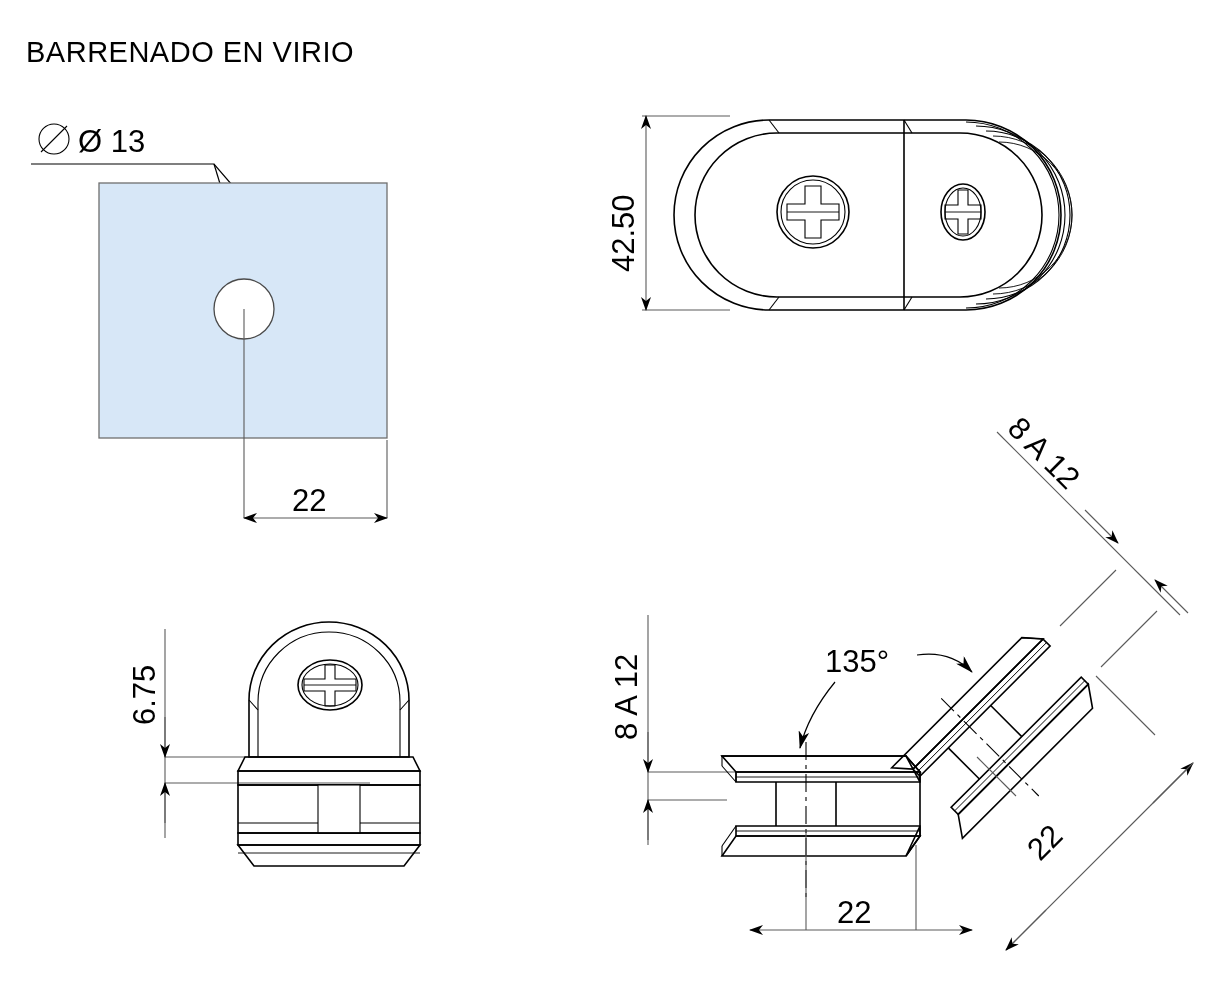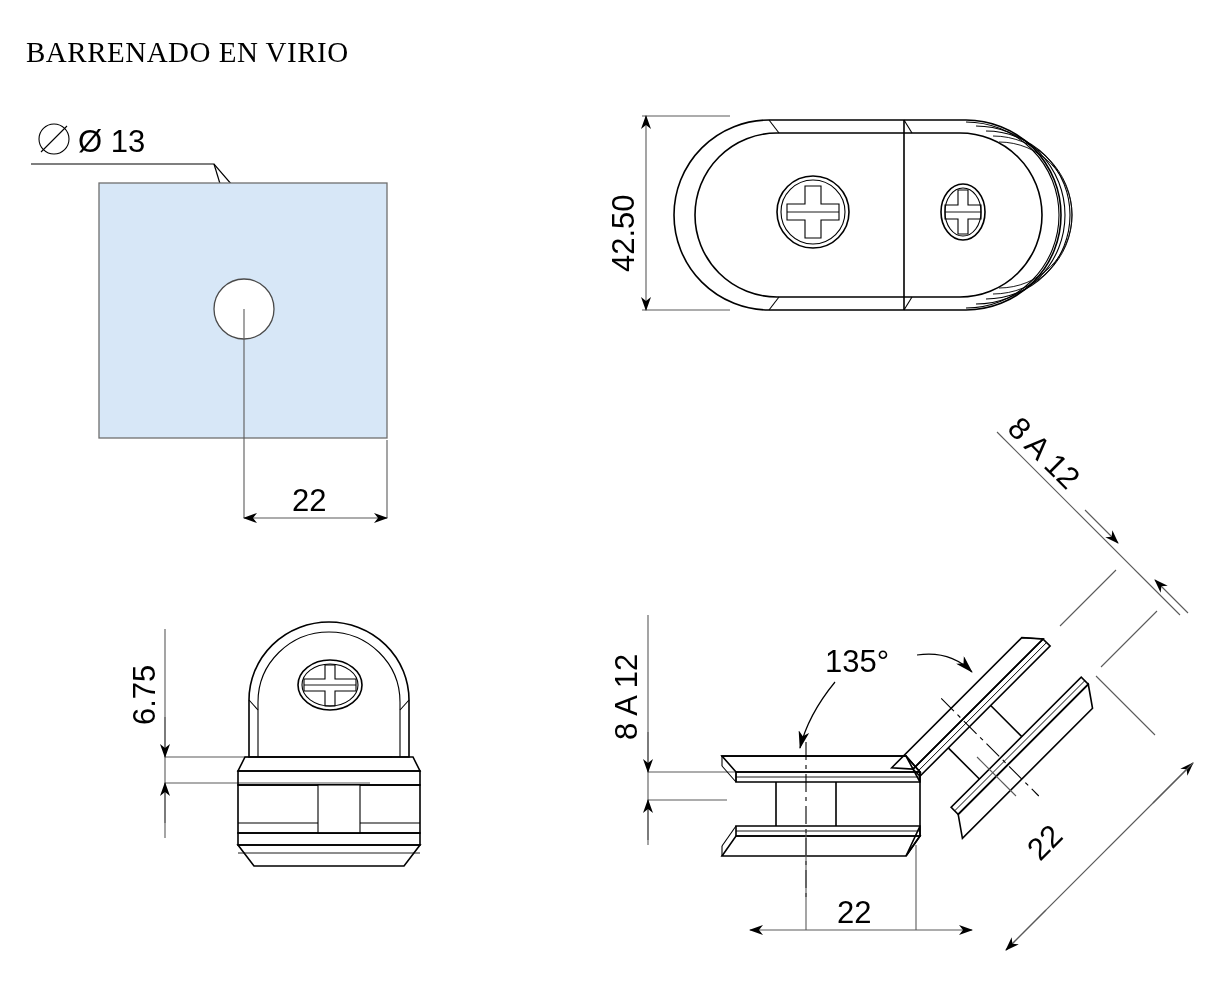--- a/index.html
+++ b/index.html
@@ -18,21 +18,20 @@
     overflow: hidden;
   }
   #drawing-title {
     position: absolute;
     left: 26px;
     top: 36px;
     font-size: 29px;
     color: #000000;
     letter-spacing: 0.5px;
     white-space: nowrap;
-    font-family: Liberation Serif, serif;
   }
   svg.sheet {
     position: absolute;
     left: 0;
     top: 0;
   }
   .ln      { stroke: #000000; stroke-width: 1.6; fill: none; }
   .ln-thin { stroke: #000000; stroke-width: 1.1; fill: none; }
   .ln-hair { stroke: #000000; stroke-width: 0.9; fill: none; }
   .dimln   { stroke: #5a5a5a; stroke-width: 1.1; fill: none; }

